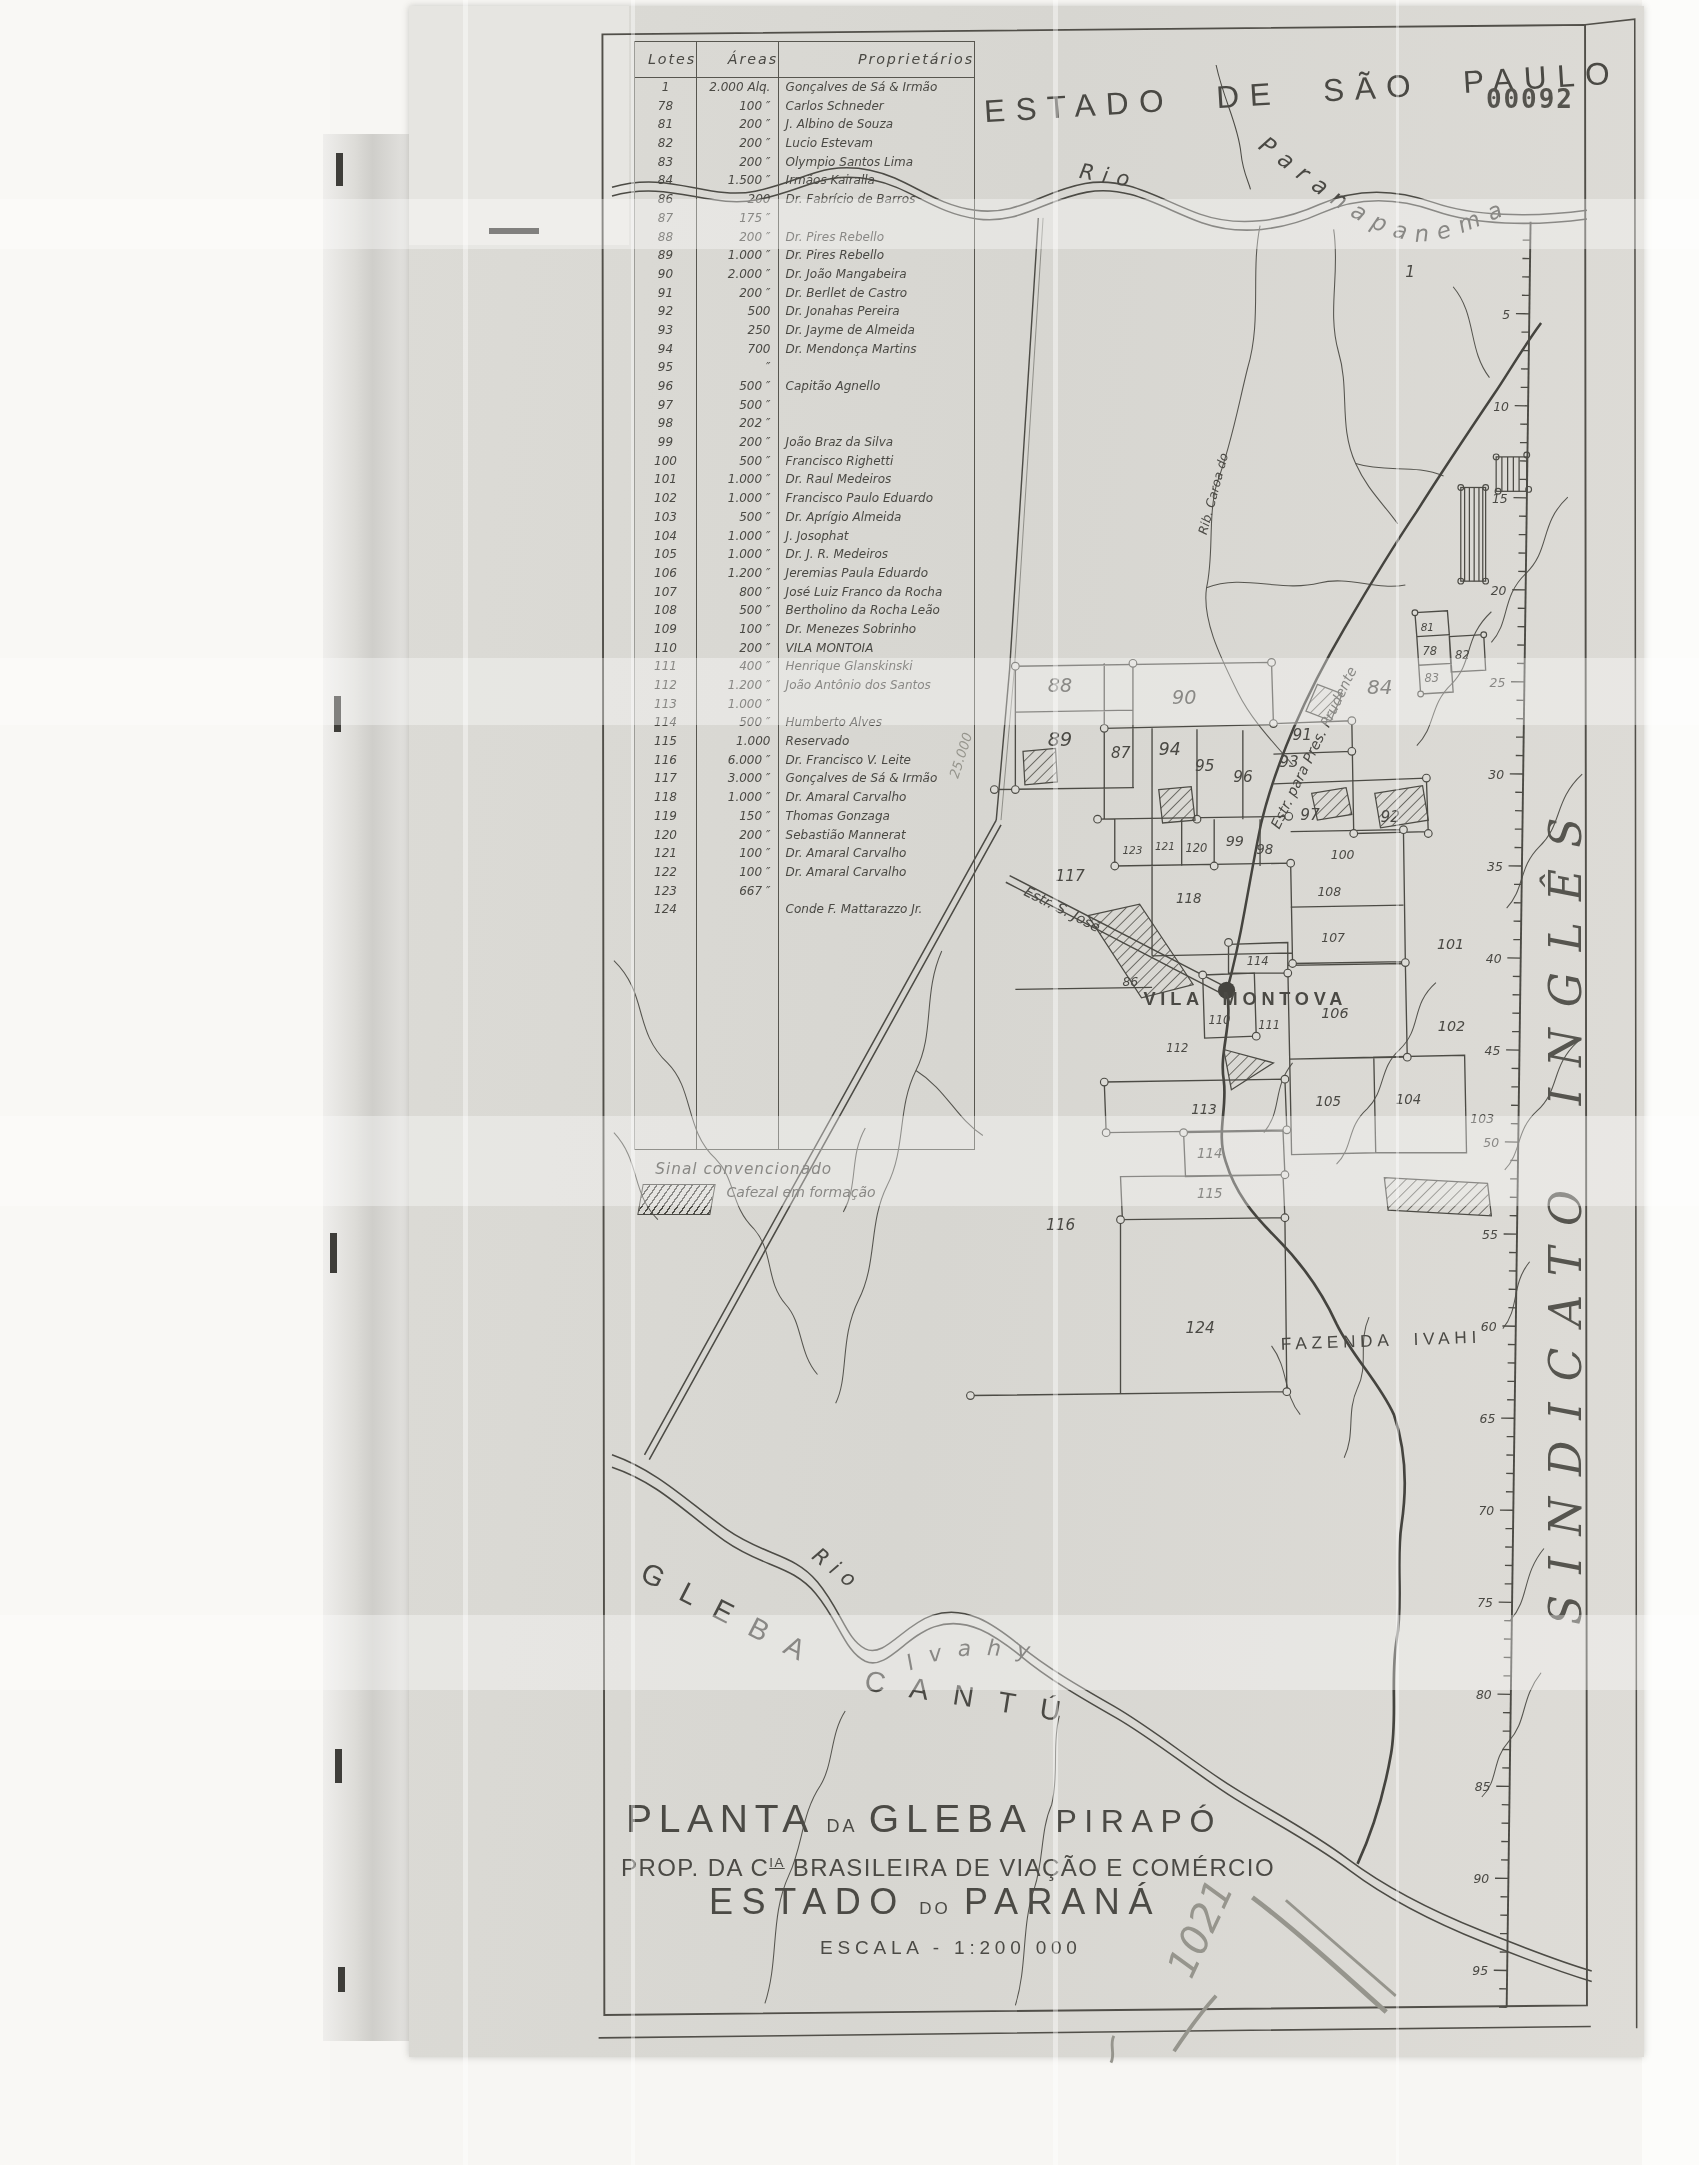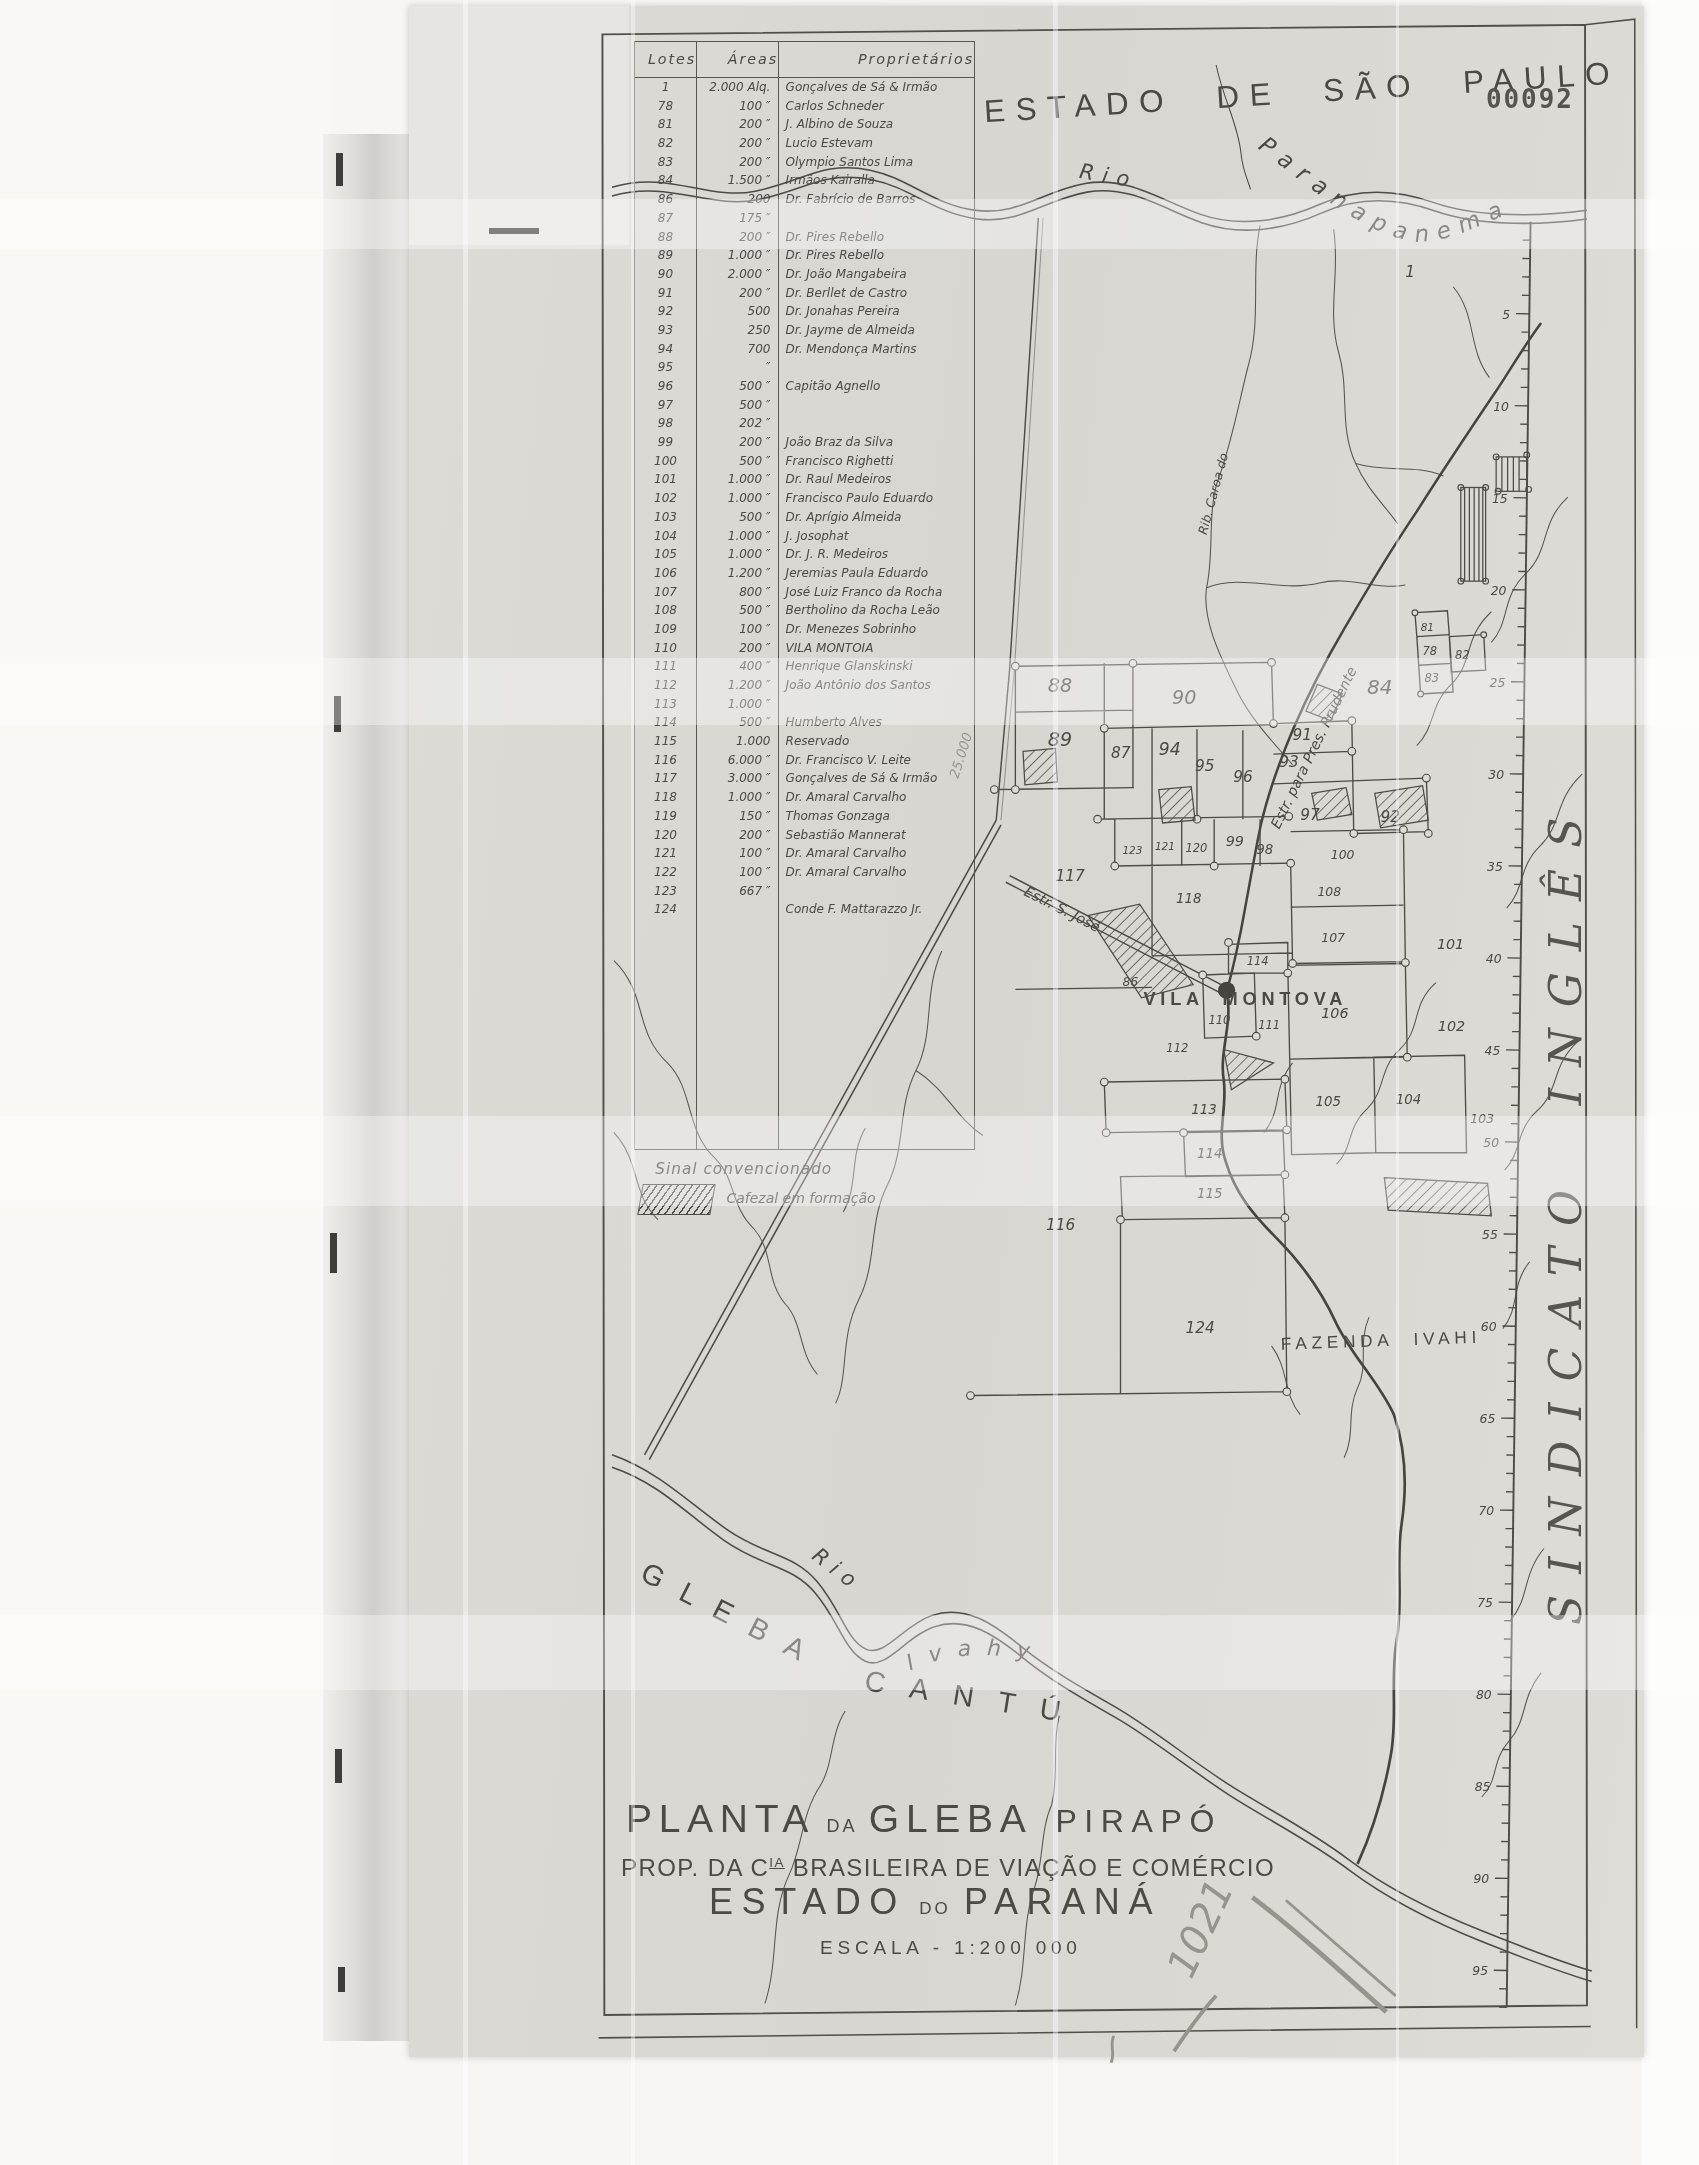--- a/index.html
+++ b/index.html
@@ -28,21 +28,21 @@
   .phead span{text-align:right;}
   .trow{display:grid;grid-template-columns:61px 82px 1fr;height:18.7px;line-height:18.7px;
       font-style:italic;font-size:12px;white-space:nowrap;}
   .trow .c1{text-align:center;}
   .trow .c2{text-align:right;padding-right:7.6px;}
   .trow .c3{padding-left:7.6px;overflow:hidden;}
 
   
   .legend{position:absolute;left:640px;top:1160px;z-index:4;font-style:italic;}
   .legend .ltitle{font-size:15.3px;letter-spacing:1px;margin-left:15.3px;}
-  .lrow{display:flex;align-items:center;margin-top:5.7px;}
+  .lrow{display:flex;align-items:flex-start;margin-top:5.7px;}
   .swatch{width:71px;height:29px;border:1.5px solid #4c4b45;transform:skewX(-10deg);
       background:repeating-linear-gradient(118deg,rgba(0,0,0,0) 0 4.8px,#4c4b45 4.8px 6.3px);}
   .litem{font-size:14px;margin-left:13.4px;margin-bottom:1.9px;}
 
   
   .tb{position:absolute;z-index:4;font-family:"Liberation Sans",sans-serif;color:#4b4a45;white-space:nowrap;}
   .tb-l1{left:626px;top:1797px;display:flex;align-items:baseline;}
   .tb-l1 .big{font-size:39px;letter-spacing:6.7px;text-align:center;}
   .tb-l1 .sm{font-size:18px;letter-spacing:2.9px;margin:0 11.5px;}
   .tb-l1 .xl{font-size:32px;letter-spacing:7.6px;}

